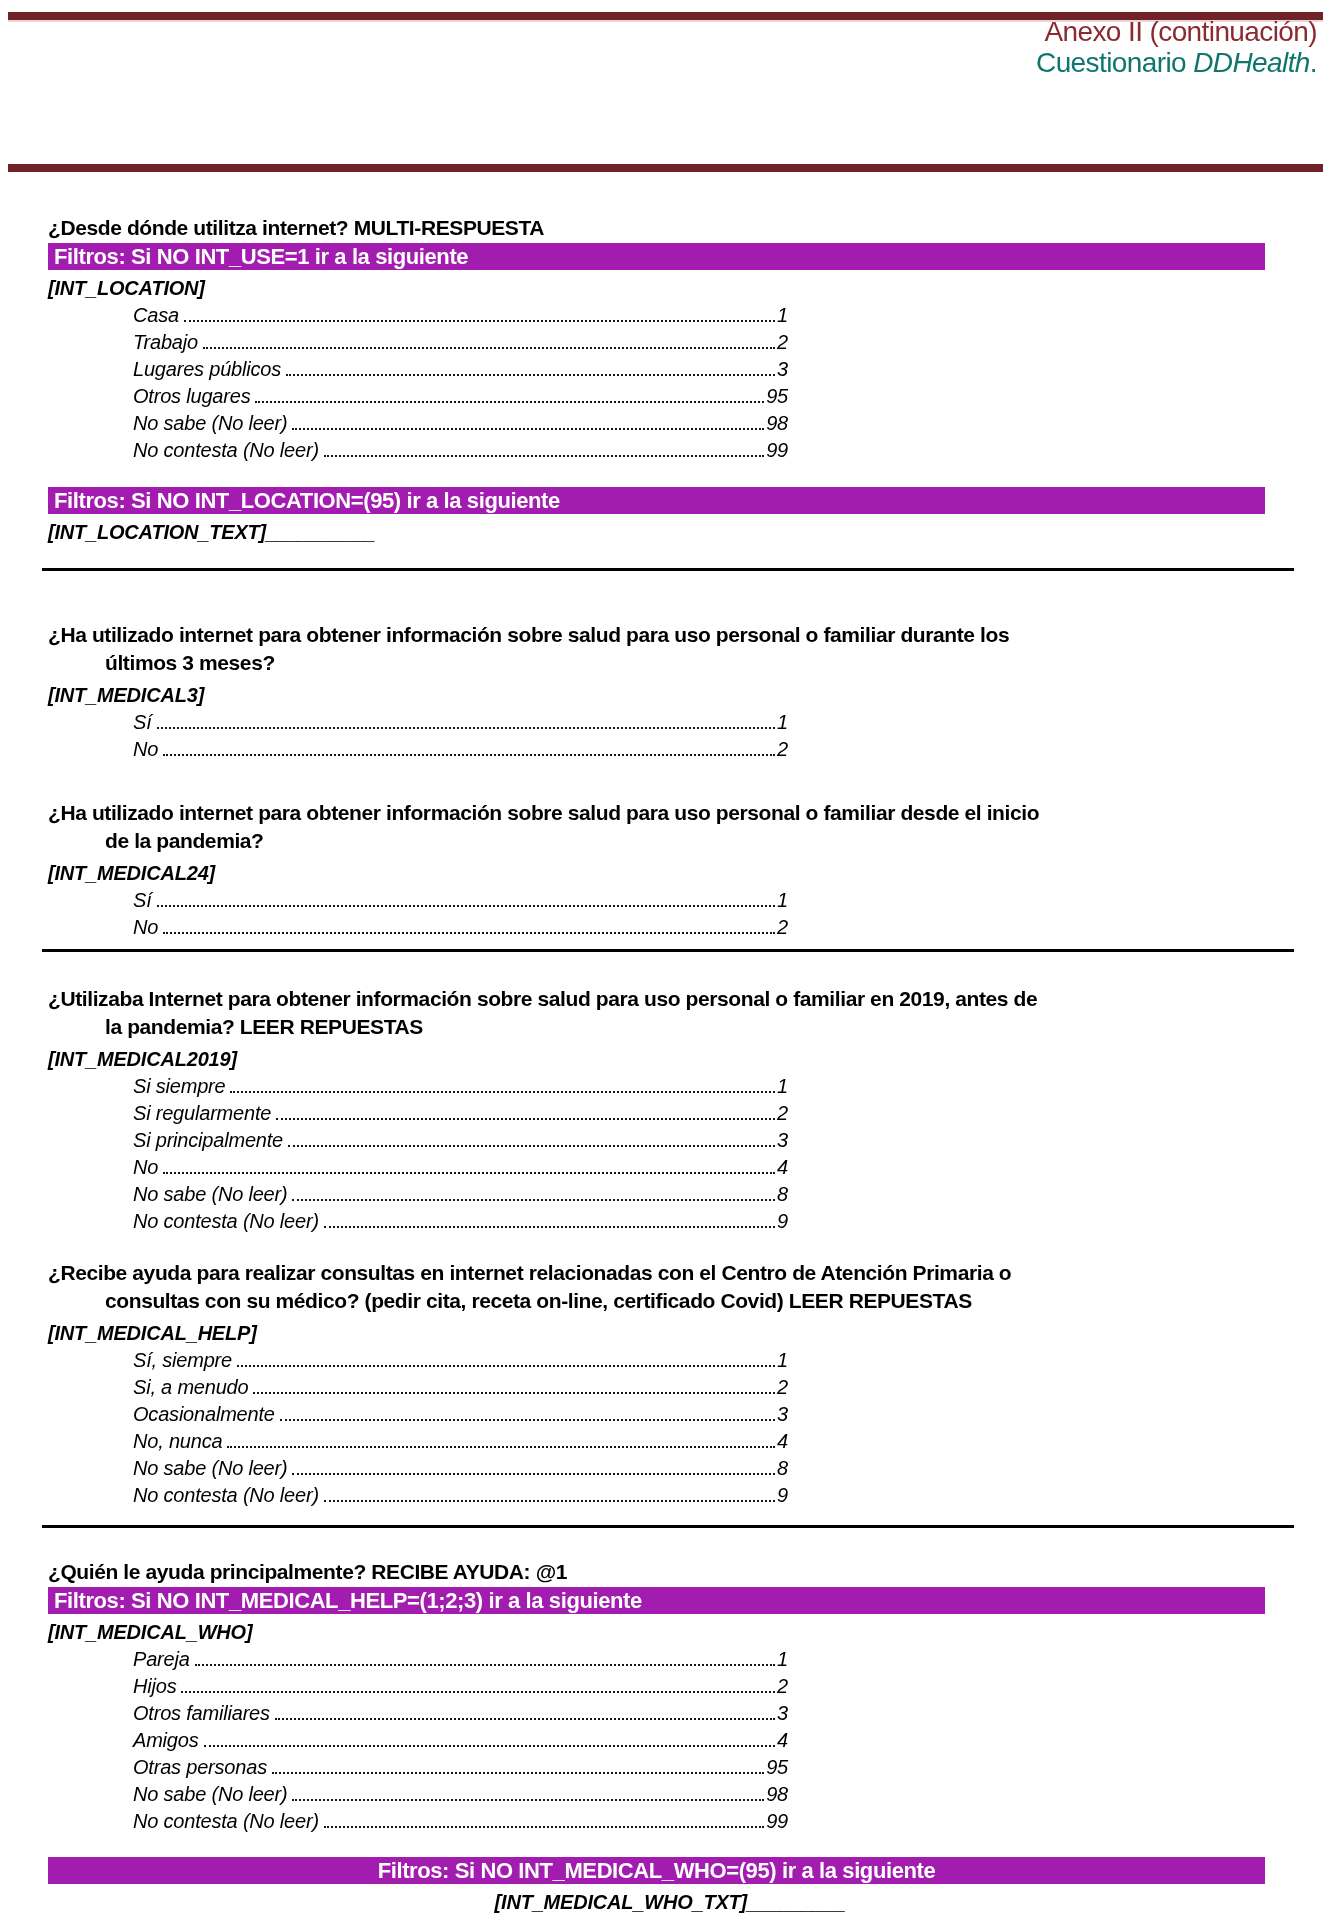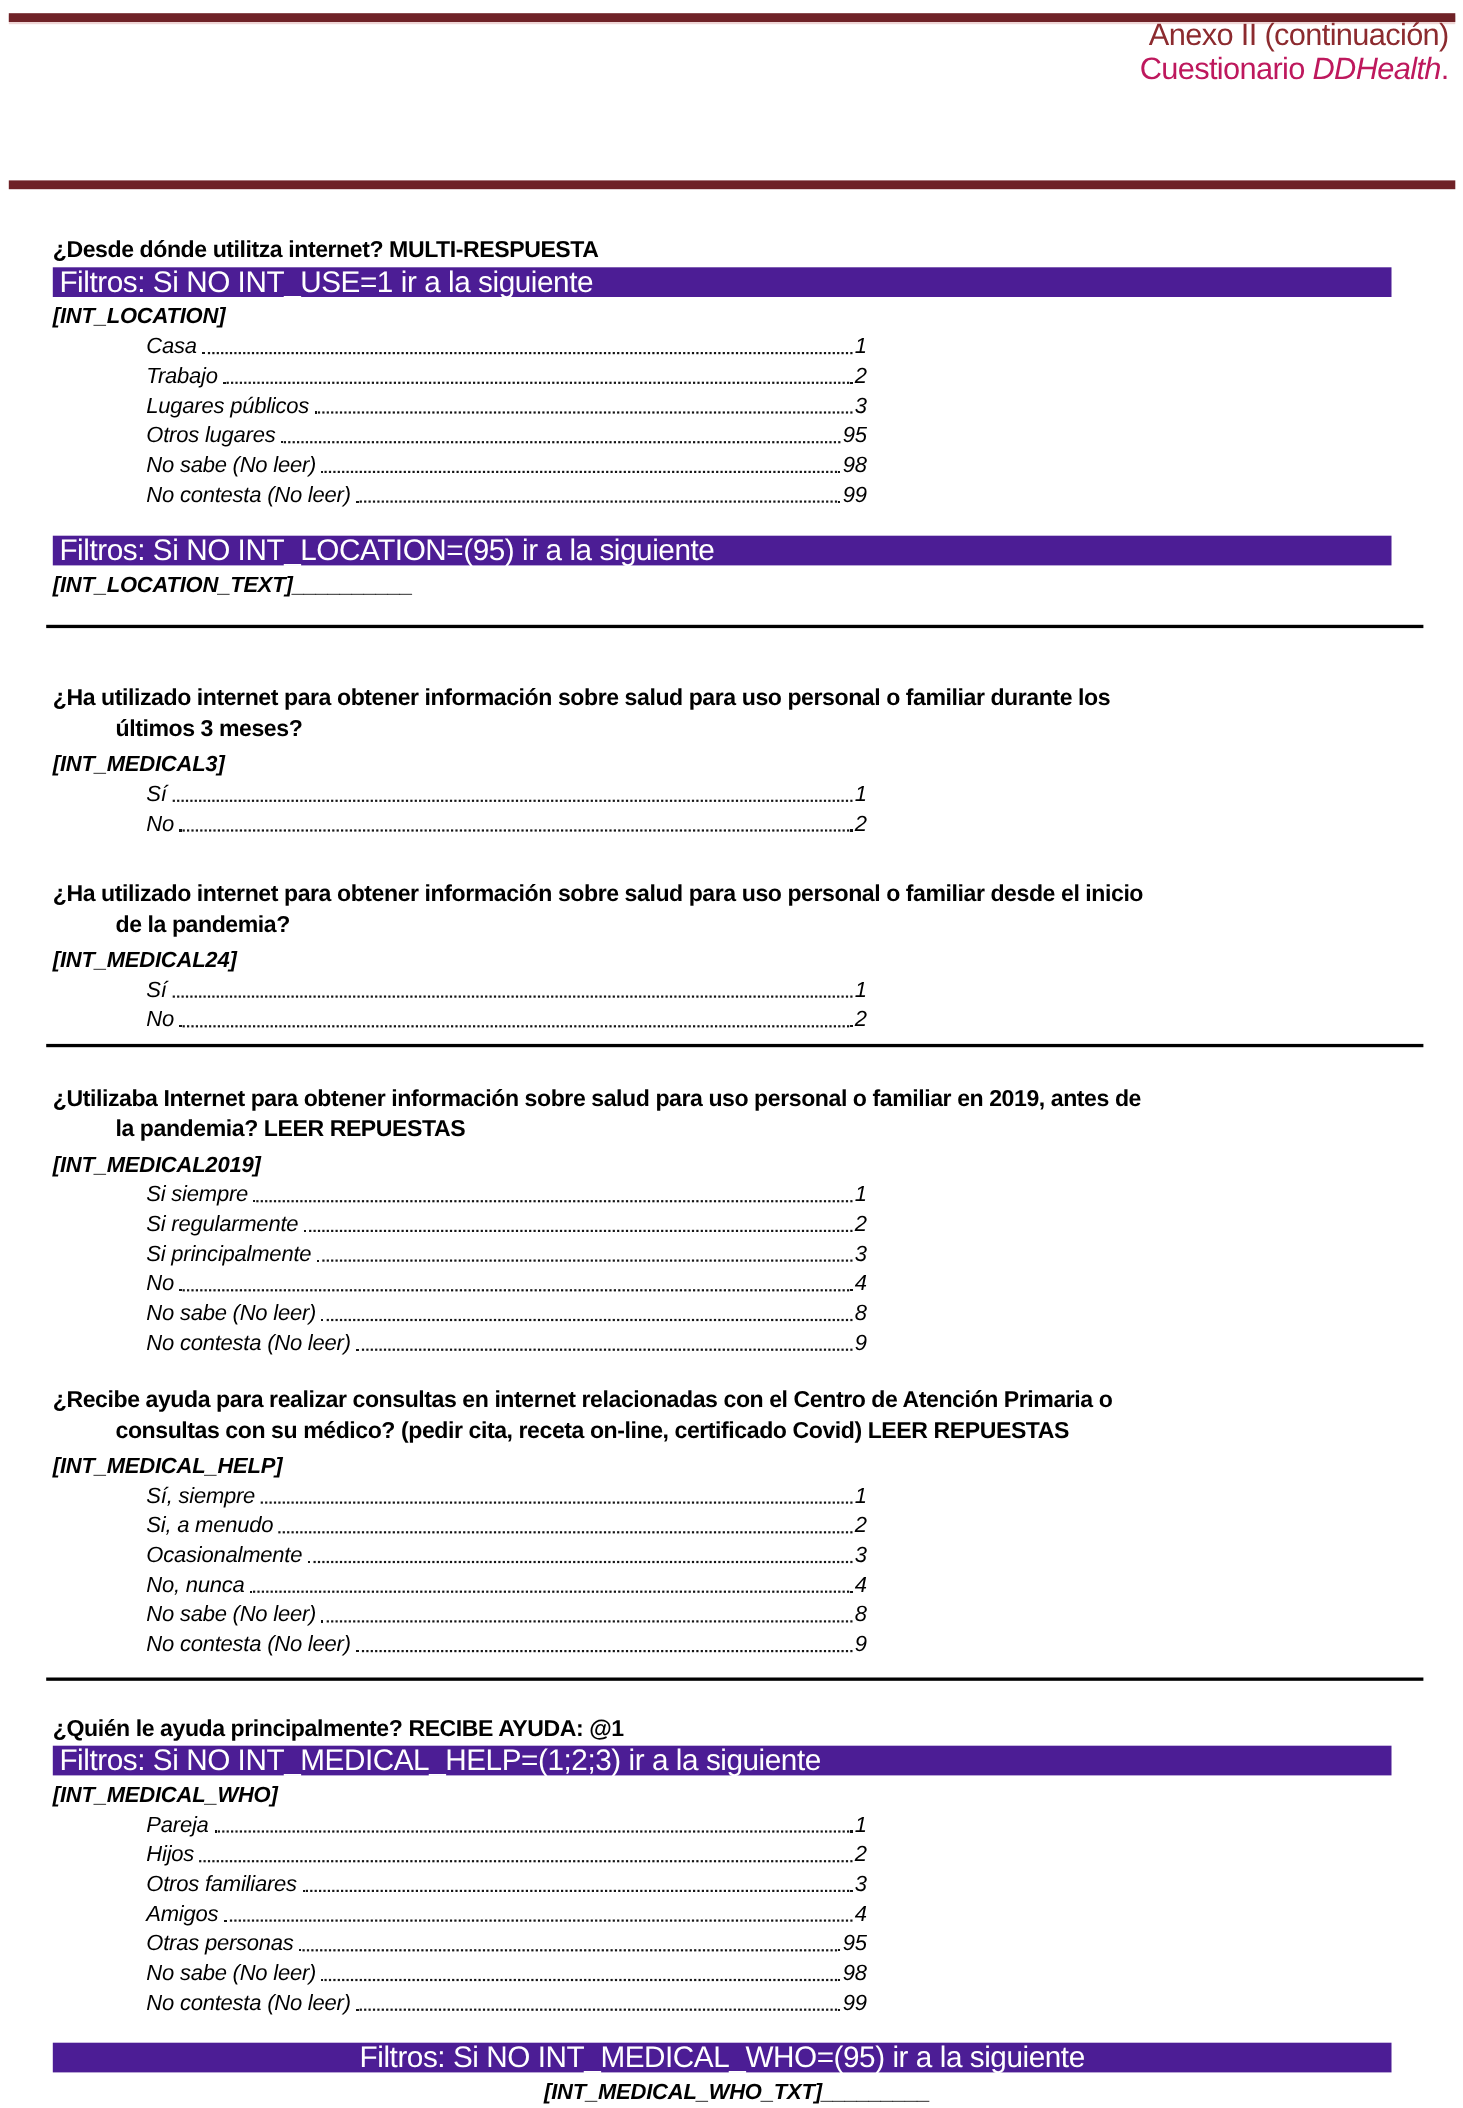--- a/index.html
+++ b/index.html
@@ -15,30 +15,30 @@
   }
   .rule-mid{
     position:absolute;left:8px;right:7px;top:164px;height:8px;
     background:#6f2227;
   }
   .htext{
     position:absolute;top:16px;right:13px;text-align:right;
     font-size:28px;line-height:31px;letter-spacing:-0.6px;font-weight:500;
   }
   .annex{color:#8c2b2f;}
-  .doctitle{color:#be185d;}
+  .doctitle{color:#0f766e;}
   .doctitle em{font-style:italic;}
   
   .main{position:absolute;top:214px;left:48px;width:1244px;}
   .question{
     font-weight:bold;font-size:21px;line-height:28px;letter-spacing:-0.4px;
     white-space:pre-line;padding-left:57px;text-indent:-57px;
   }
   .filterbar{
-    background:#4c1d95;color:#ffffff;font-weight:normal;font-size:27px;
+    background:#a21caf;color:#ffffff;font-weight:bold;font-size:22px;
     letter-spacing:-0.4px;line-height:23px;
     width:1205px;padding:2px 6px;margin-top:1px;
   }
   .variable{
     font-weight:bold;font-style:italic;font-size:20px;line-height:27px;
     margin-top:5px;letter-spacing:-0.2px;
   }
   .options{margin-left:85px;width:655px;}
   .opt{
     display:flex;align-items:baseline;

